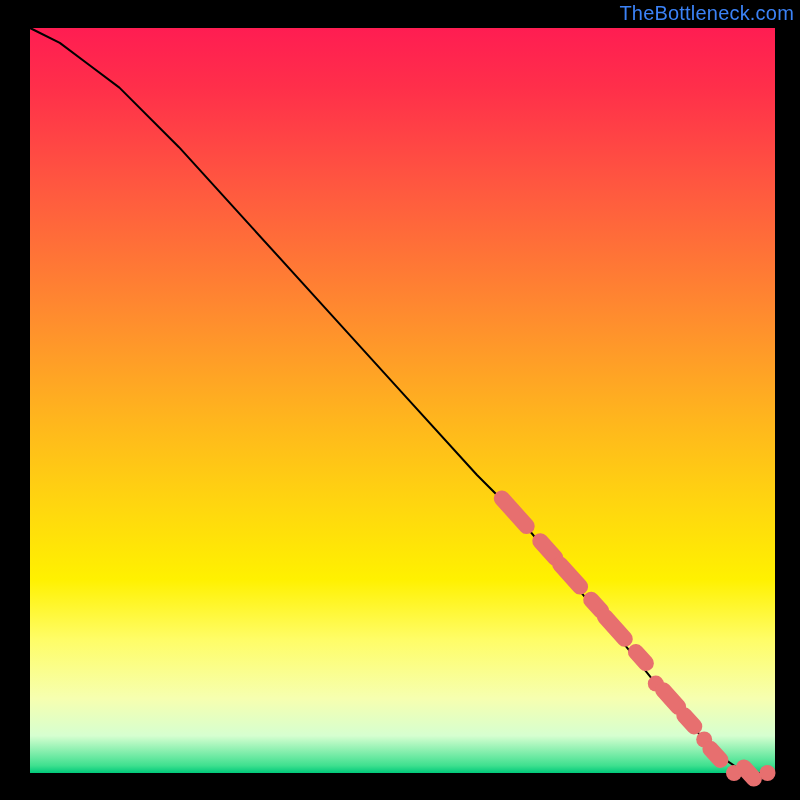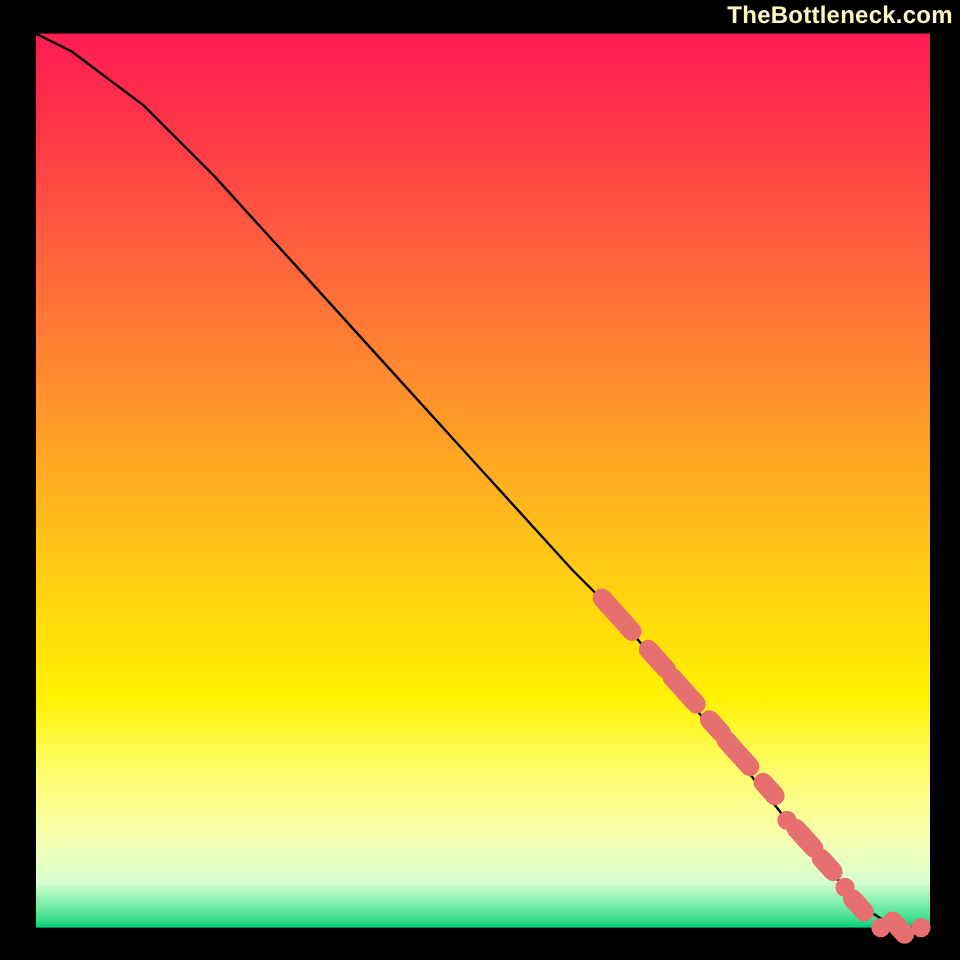--- a/index.html
+++ b/index.html
@@ -14,23 +14,23 @@
   .frame {
     position: relative;
     width: 800px;
     height: 800px;
     background: #000;
   }
   .watermark {
     position: absolute;
     top: 2px;
     right: 6px;
-    color: #fef9c3;
+    color: #3b82f6;
     font-size: 20px;
-    font-weight: 700;
+    font-weight: 400;
     letter-spacing: 0.2px;
     user-select: none;
   }
   .plot-area {
     position: absolute;
     left: 30px;
     top: 28px;
     width: 745px;
     height: 745px;
     

